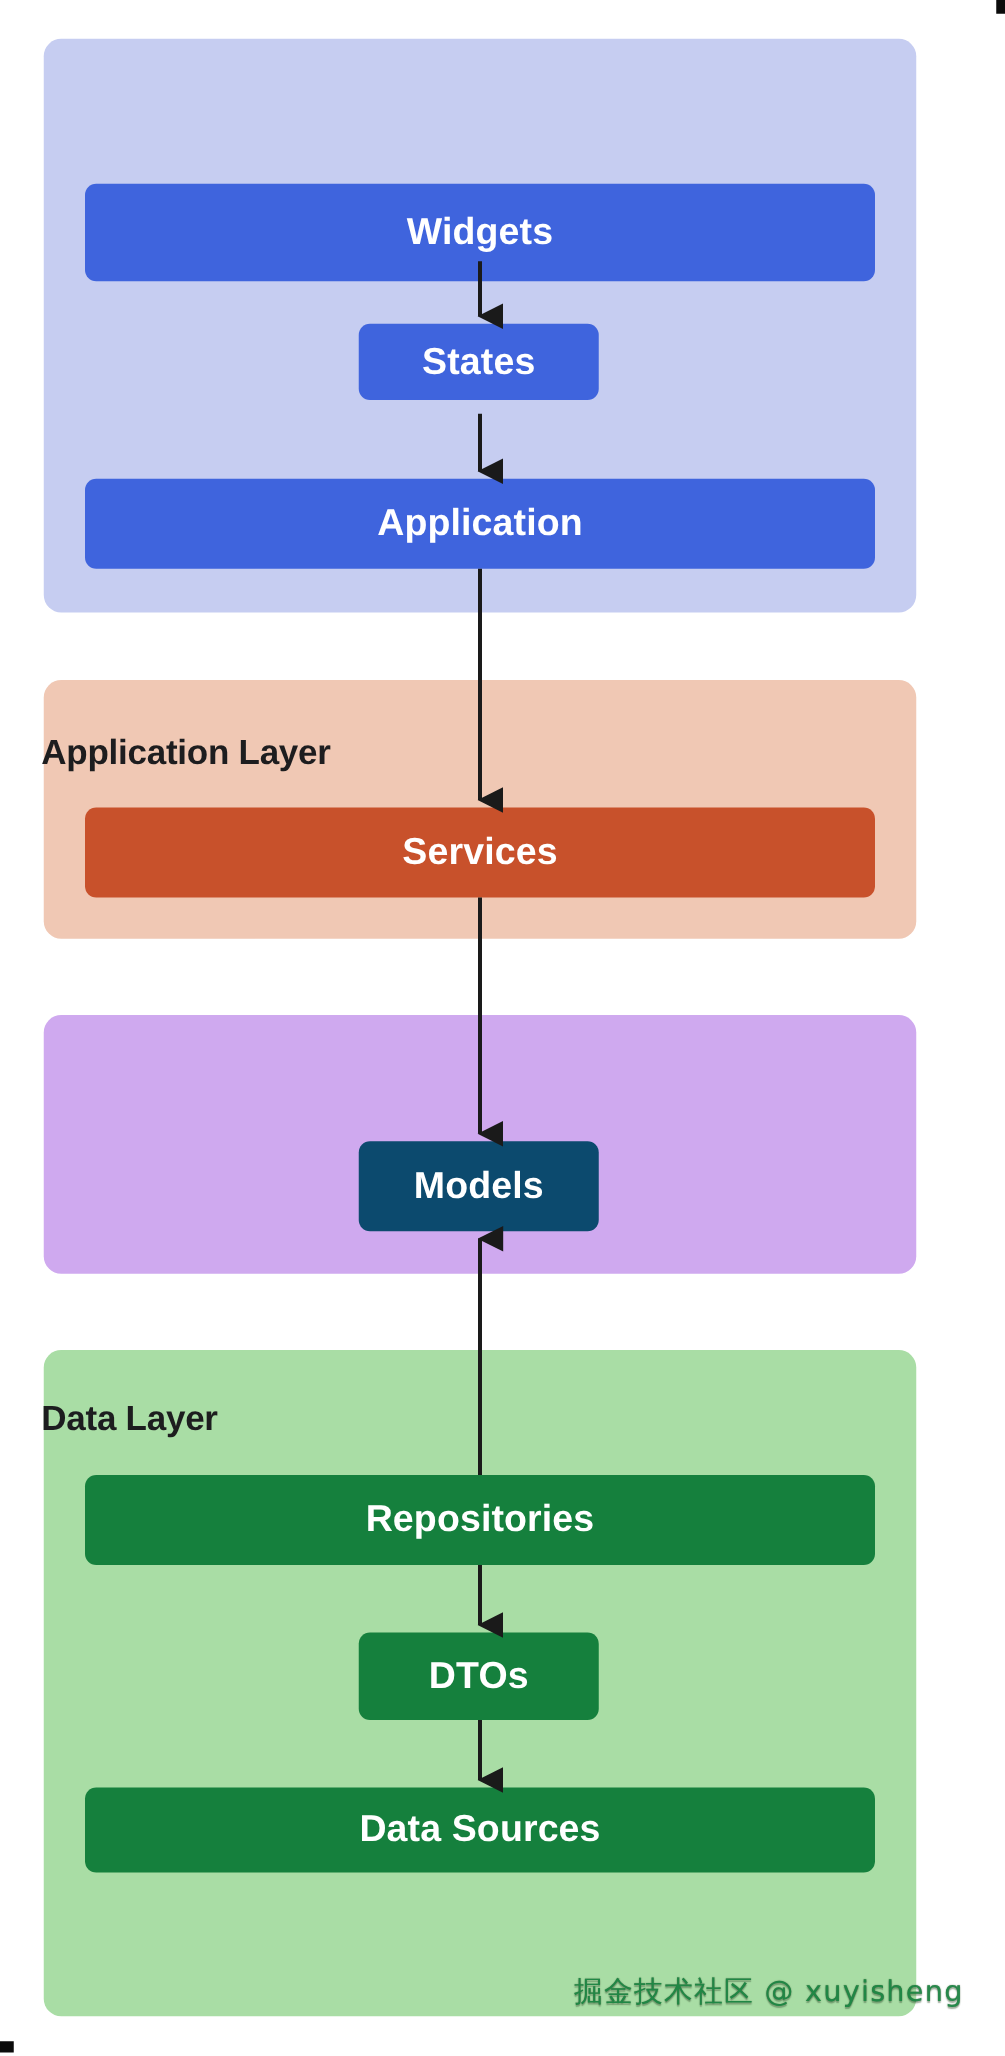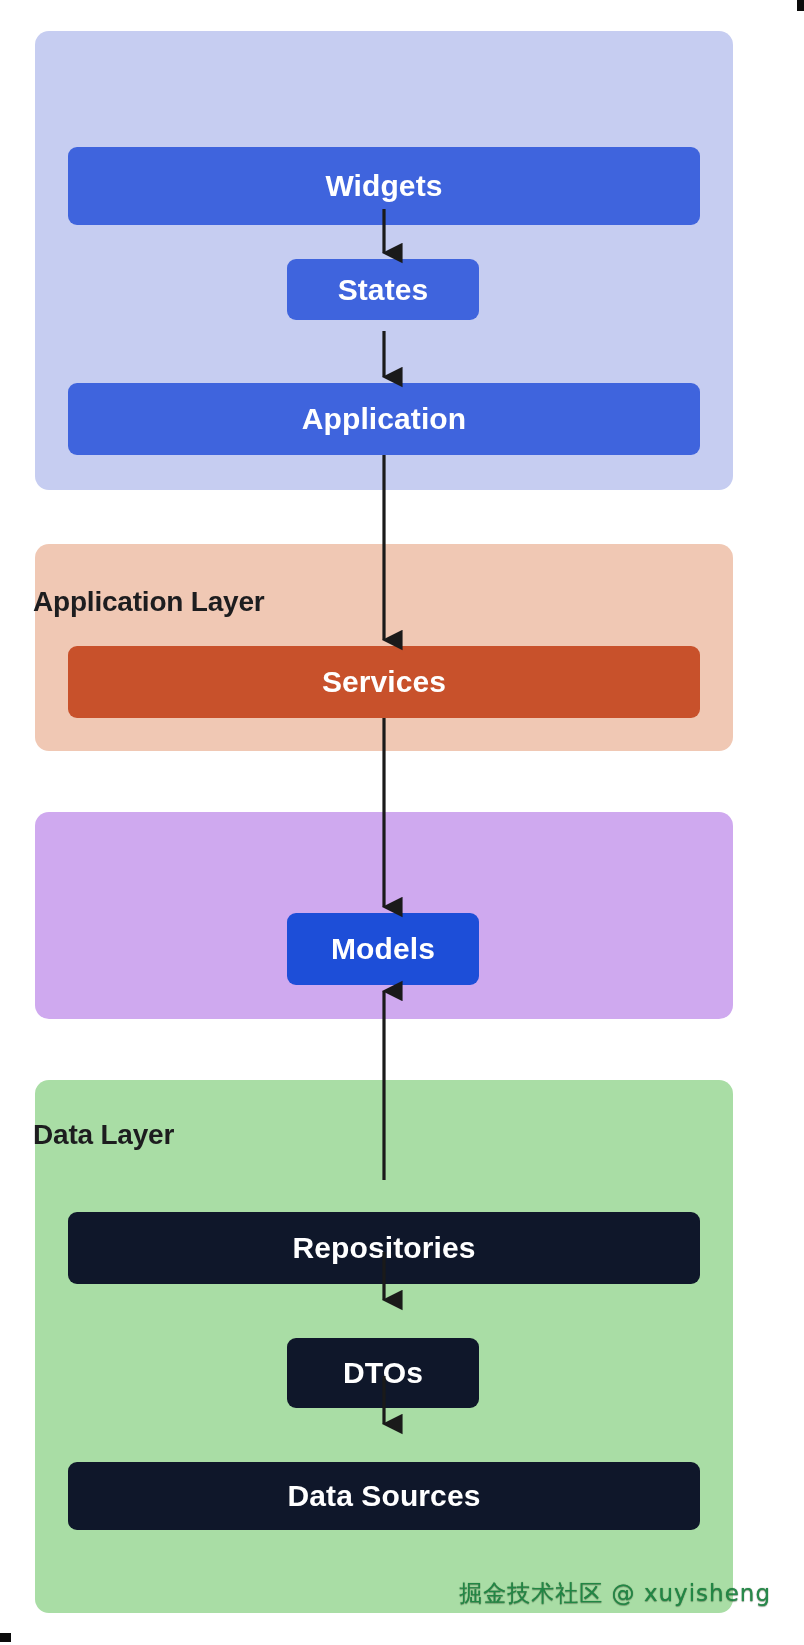--- a/index.html
+++ b/index.html
@@ -59,22 +59,22 @@
     font-weight: 600;
     letter-spacing: 0.1px;
     box-sizing: border-box;
     text-align: center;
   }
   .node.wide  { left: 68px; width: 632px; }
   .node.small { left: 287px; width: 192px; }
 
   .node.blue   { background: #3f64dd; }
   .node.orange { background: #c8512b; }
-  .node.purple { background: #1d4ed8; }
-  .node.green  { background: #0f172a; margin-top: 32px; }
+  .node.purple { background: #0c4a6e; }
+  .node.green  { background: #15803d; }
 
   
   #node-widgets      { top: 131px;  height: 78px; margin-top: 16px; }
   #node-states       { top: 259px;  height: 61px; }
   #node-controllers  { top: 383px;  height: 72px; }
   #node-services     { top: 646px;  height: 72px; }
   #node-models       { top: 913px;  height: 72px; }
   #node-repositories { top: 1180px; height: 72px; }
   #node-dtos         { top: 1306px; height: 70px; }
   #node-datasources  { top: 1430px; height: 68px; }

